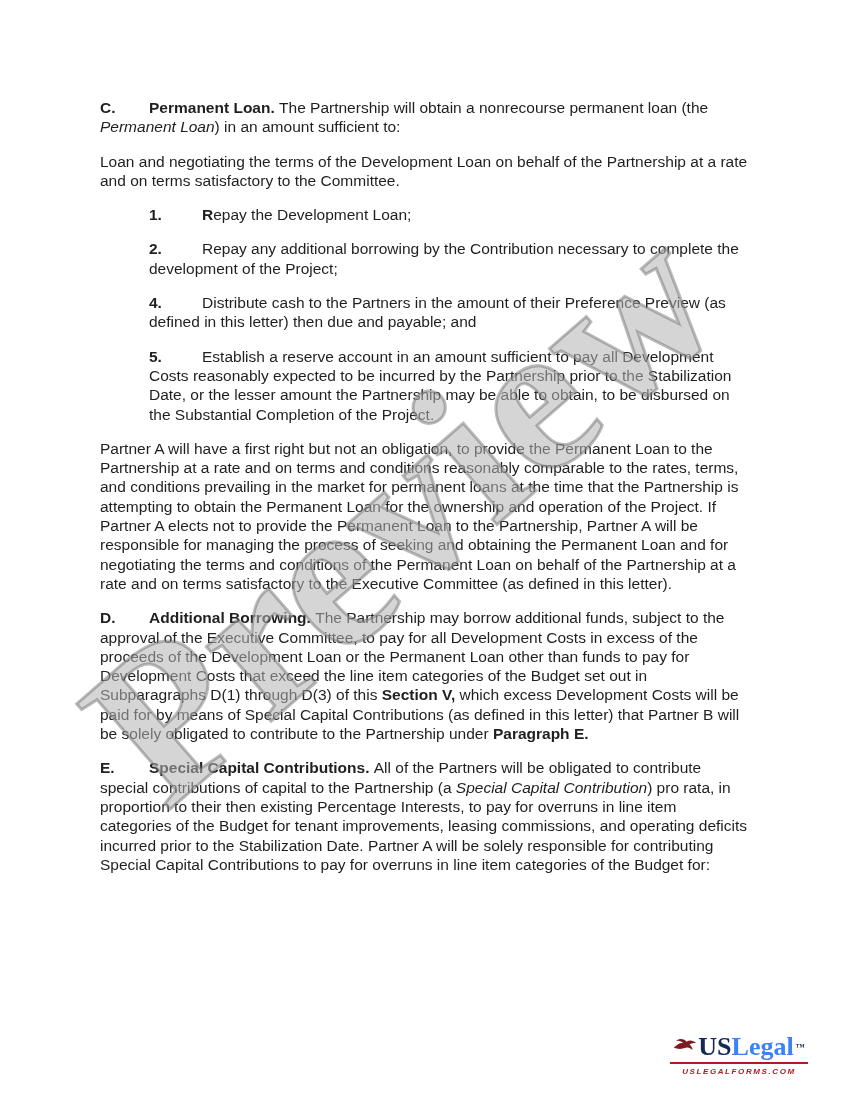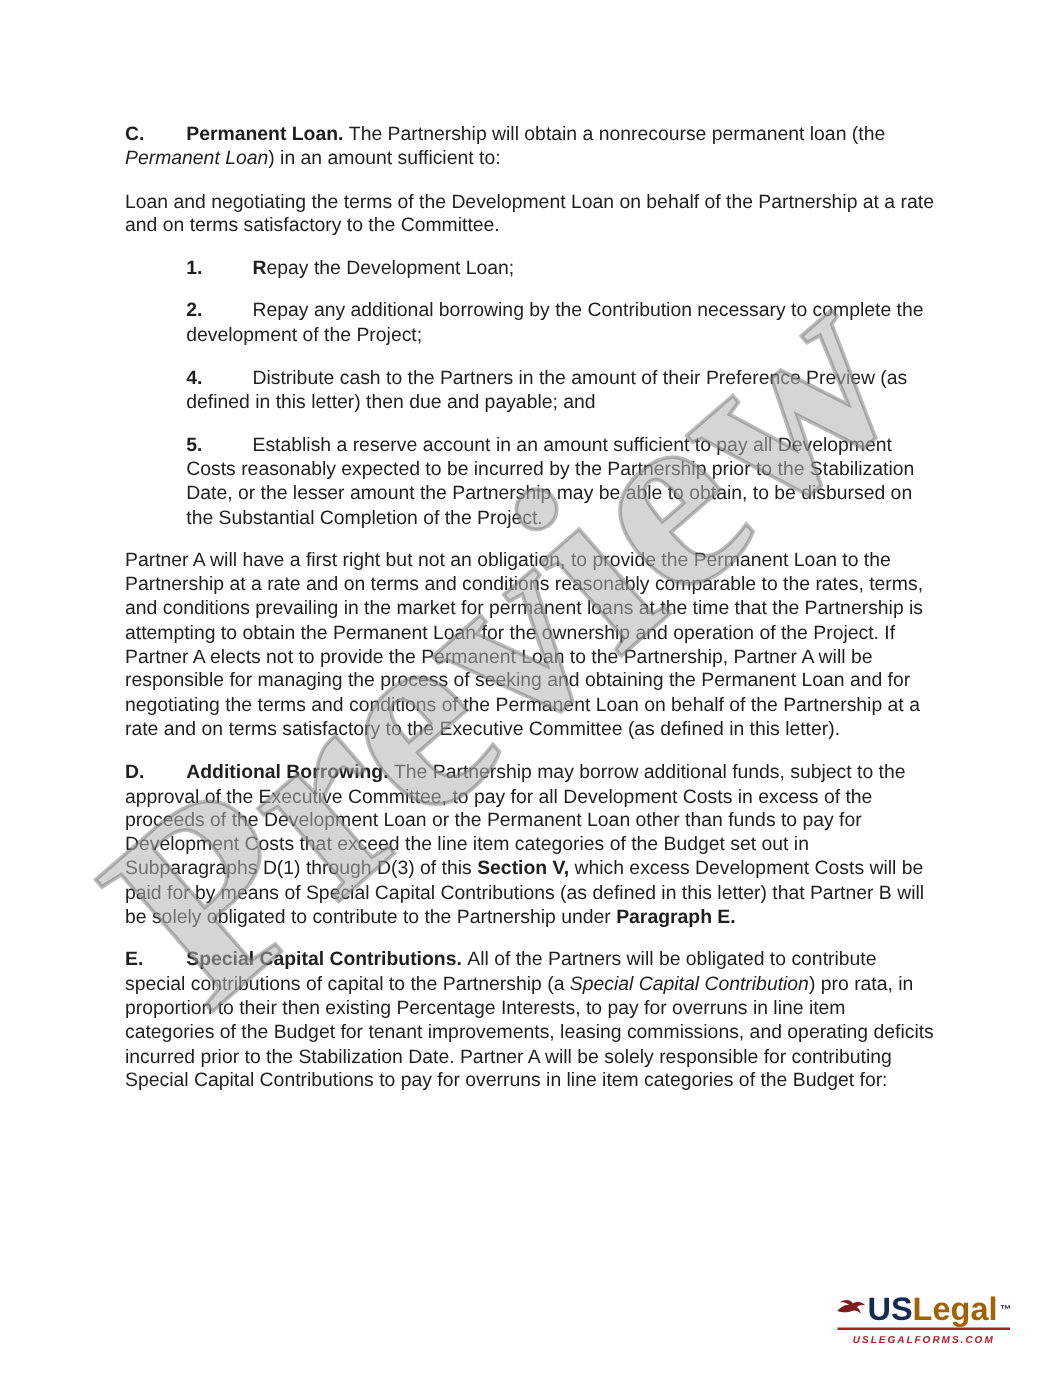--- a/index.html
+++ b/index.html
@@ -45,21 +45,21 @@
     position:absolute;
     right:36px;bottom:24px;
     width:150px;
     text-align:center;
     z-index:2;
   }
   .logo-row{
     display:flex;
     align-items:baseline;
     justify-content:center;
-    font-family:Liberation Sans, sans-serif;
+    font-family:Liberation Serif, serif;
     font-weight:bold;
     font-size:26px;
     line-height:28px;
     white-space:nowrap;
   }
   .eagle{display:inline-block;margin:0 1px 0 0;transform:translateY(-2px);}
   .logo-tm{font-size:9px;vertical-align:super;margin-left:2px;align-self:flex-start;}
   .logo-rule{height:2px;width:138px;margin:1px auto 3px auto;}
   .logo-tagline{
     font-size:8px;
@@ -88,20 +88,20 @@
   <div class="watermark">Preview</div>
 
   <div class="logo">
     <div class="logo-row">
       <span class="eagle">
         <svg width="24" height="15" viewBox="0 0 32 20" aria-hidden="true">
           <path d="M1 13 C6 8 10 6 14 7 C11 4 8 3 4 4 C9 0 15 1 18 5 C22 2 27 3 31 7 C27 6 24 7 22 9 C24 10 26 13 26 16 C23 13 20 12 17 13 C12 15 6 15 1 13 Z" style="fill: rgb(125, 27, 32);"></path>
         </svg>
       </span>
       <span class="logo-us" style="color: rgb(20, 42, 82);">US</span>
-      <span class="logo-legal" style="color: #a16207;">Legal</span>
+      <span class="logo-legal" style="color: #3b82f6;">Legal</span>
       <span class="logo-tm" style="color: rgb(20, 42, 82);">™</span>
     </div>
     <div class="logo-rule" style="background: rgb(181, 23, 36);"></div>
     <div class="logo-tagline" style="color: rgb(181, 23, 36);">USLEGALFORMS.COM</div>
   </div>
 
 </div>
 
 </body></html>

